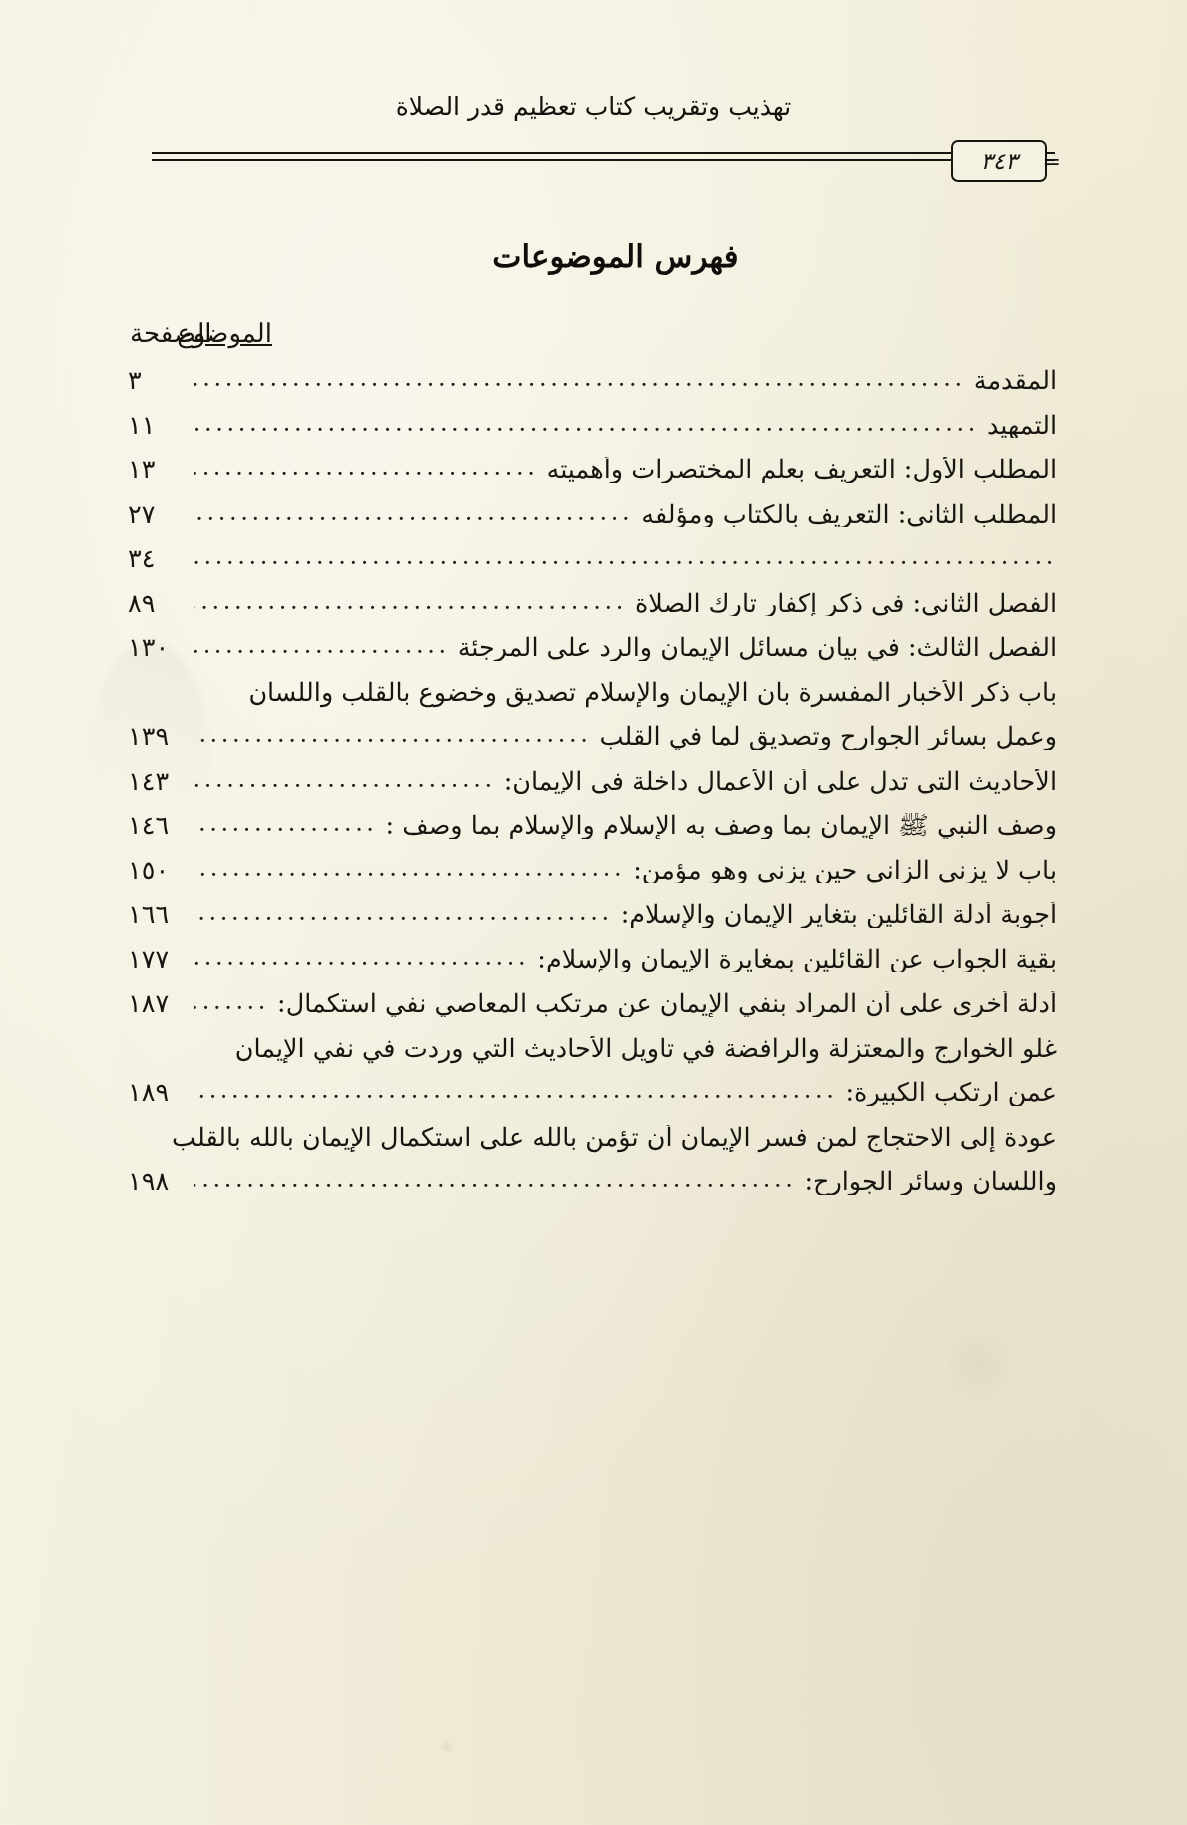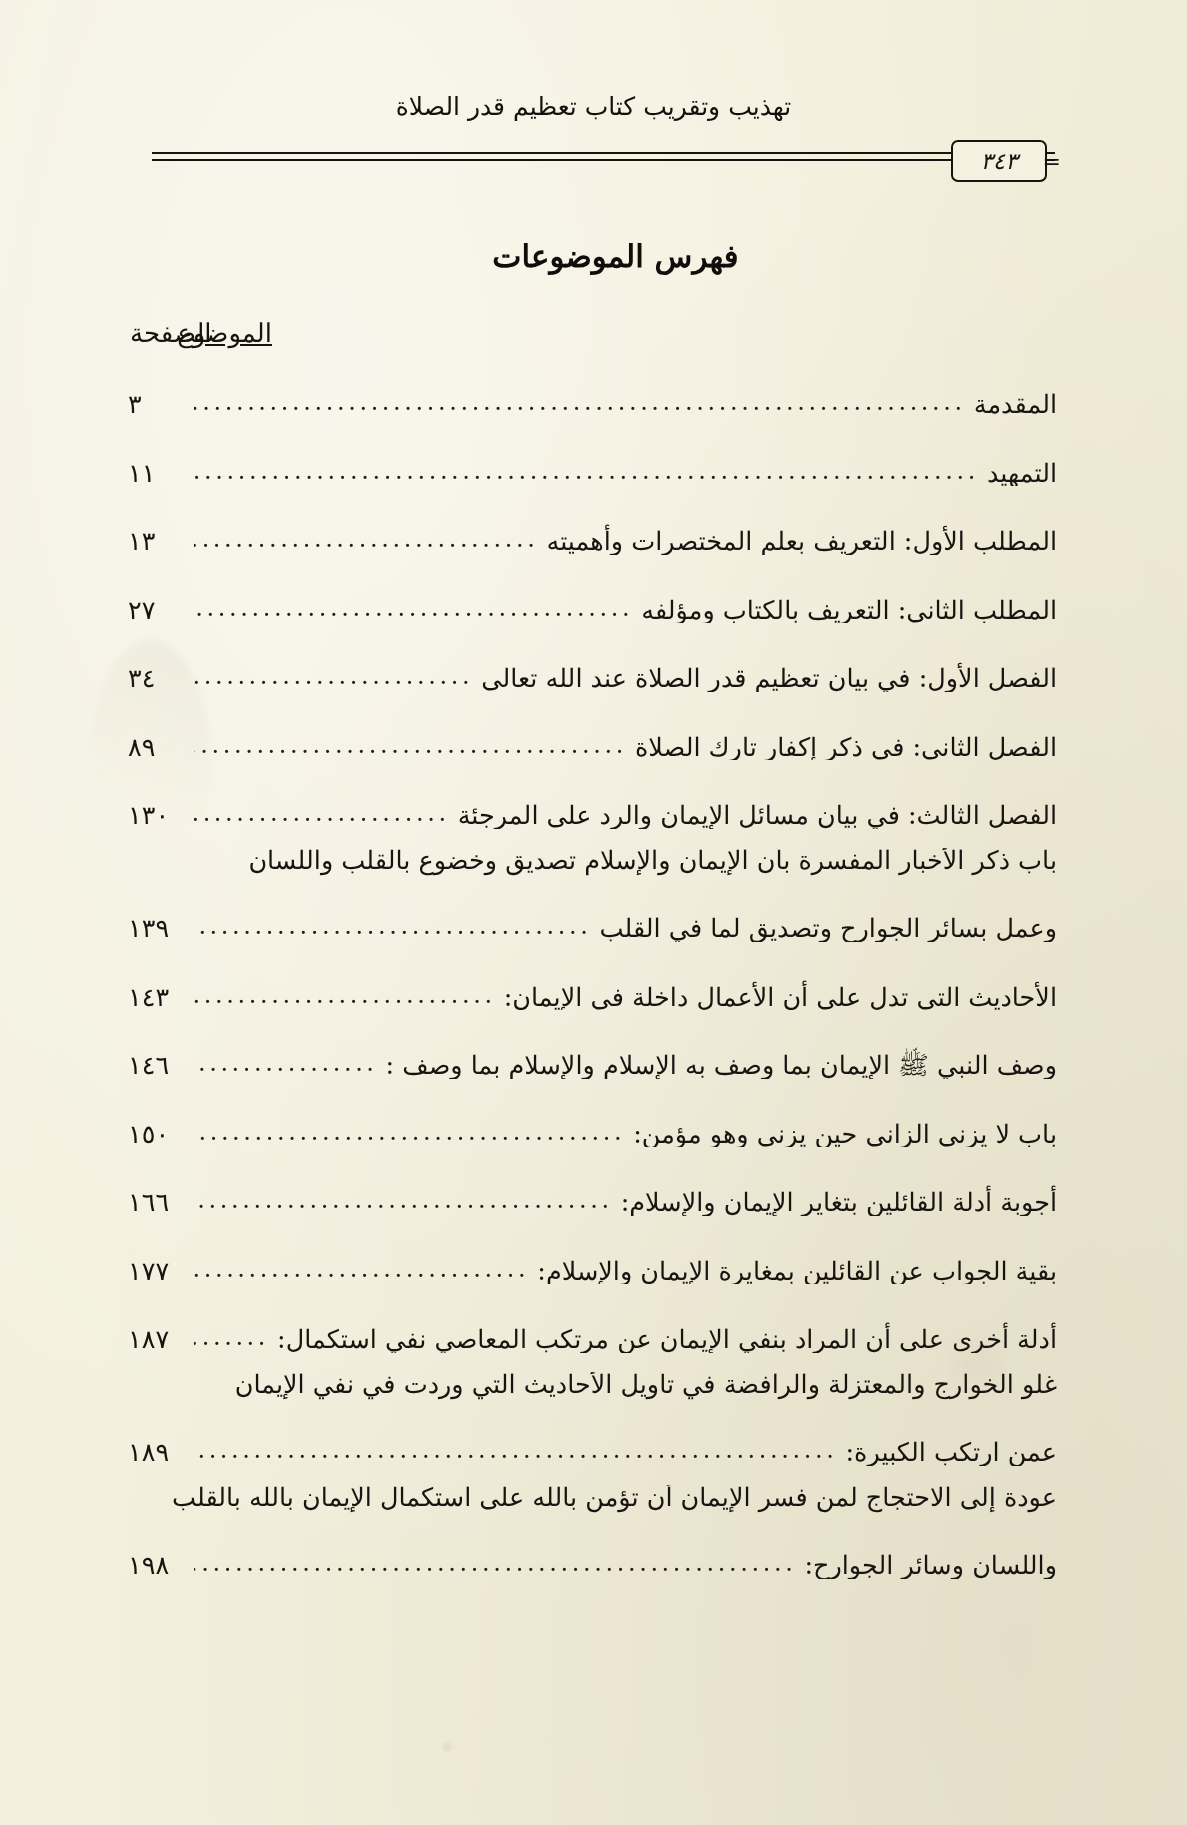--- a/index.html
+++ b/index.html
@@ -150,21 +150,20 @@
   .entry .row {
     display: flex;
     align-items: baseline;
     width: 100%;
     direction: rtl;
   }
   .entry .title-txt {
     flex: 0 0 auto;
     white-space: nowrap;
     padding-left: 8px;
-    margin-top: 24px;
   }
   .entry .leader {
     flex: 1 1 auto;
     overflow: hidden;
     white-space: nowrap;
     letter-spacing: 3.6px;
     font-size: 24px;
     color: #211b14;
     transform: translateY(-3px);
     min-width: 30px;
@@ -254,21 +253,20 @@
     <div class="entry">
       <div class="row">
         <span class="title-txt">المطلب الثاني: التعريف بالكتاب ومؤلفه</span>
         <span class="leader">..................................................................................................</span>
         <span class="pg">٢٧</span>
       </div>
     </div>
 
     <div class="entry">
       <div class="row">
-        <span class="title-txt">الفصل الأول: في بيان تعظيم قدر الصلاة عند الله تعالى</span>
         <span class="leader">..................................................................................................</span>
         <span class="pg">٣٤</span>
       </div>
     </div>
 
     <div class="entry">
       <div class="row">
         <span class="title-txt">الفصل الثاني: في ذكر إكفار تارك الصلاة</span>
         <span class="leader">..................................................................................................</span>
         <span class="pg">٨٩</span>

